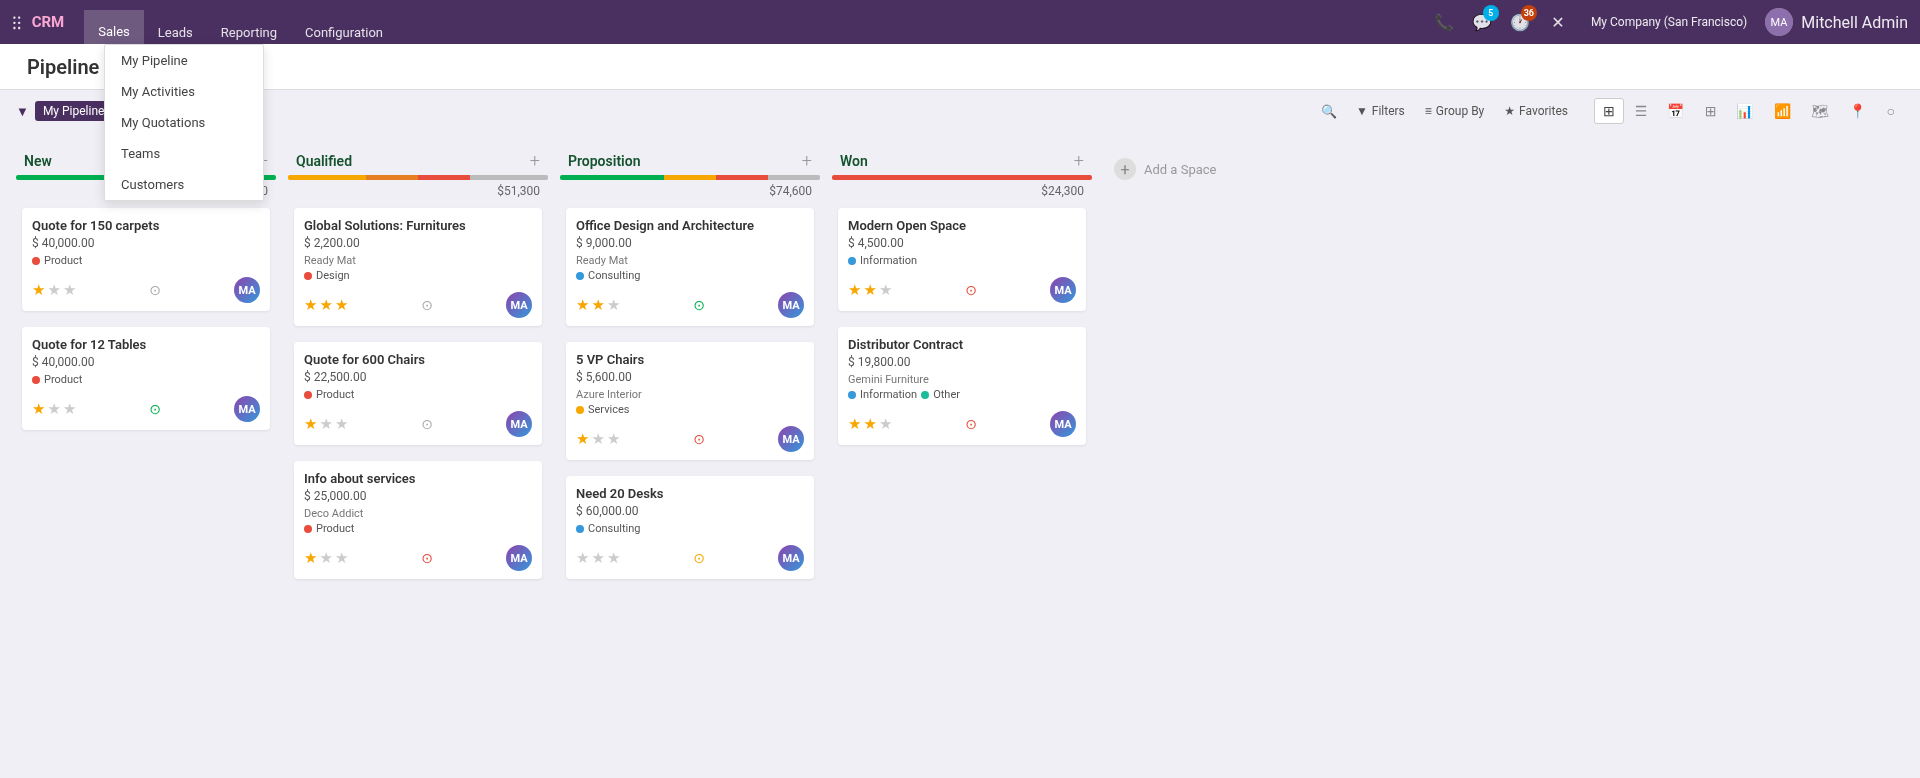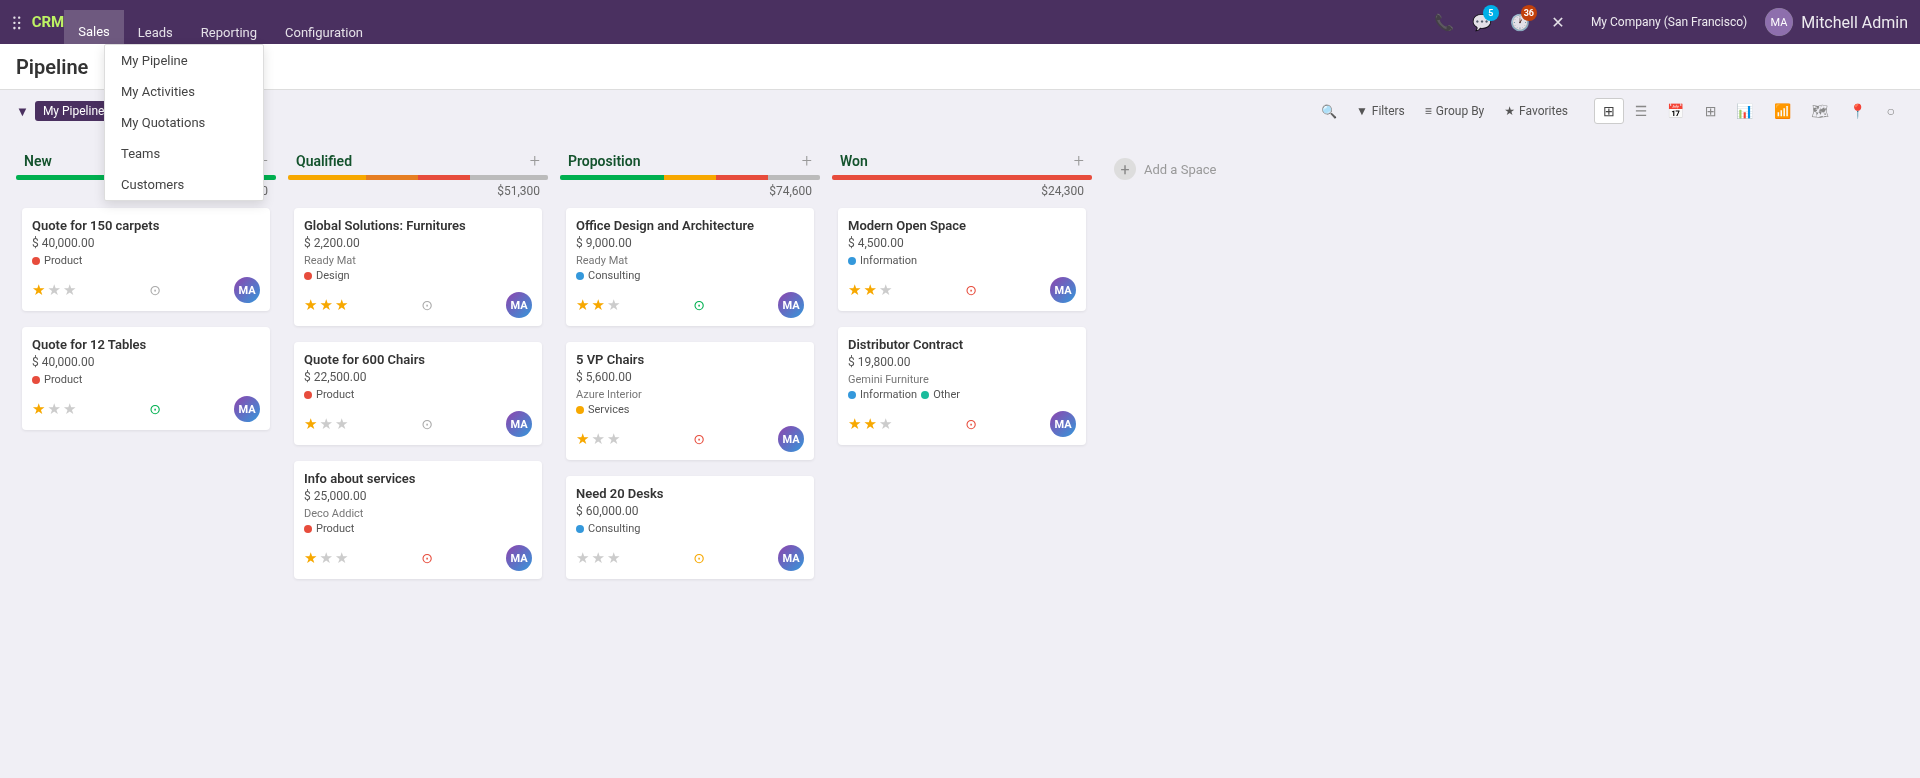--- a/index.html
+++ b/index.html
@@ -15,23 +15,24 @@
       gap: 0;
     }
     .topnav-grid-icon {
       color: #fff;
       font-size: 18px;
       margin-right: 10px;
       cursor: pointer;
       opacity: 0.85;
     }
     .topnav-app-name {
-      color: #bef264;
+      color: #f9a8d4;
       font-size: 15px;
       font-weight: 700;
+      margin-right: 20px;
     }
     .topnav-menu-item {
       color: rgba(255,255,255,0.85);
       font-size: 13px;
       padding: 0 14px;
       height: 44px;
       display: flex;
       align-items: center;
       cursor: pointer;
       margin-top: 20px;
@@ -94,21 +95,21 @@
       justify-content: center;
     }
     .topnav-user-name {
       color: rgba(255,255,255,0.9);
       font-size: 16px;
     }
 
     
     .subheader {
       background: #fff;
-      padding: 8px 16px;
+      padding: 8px 27px;
       display: flex;
       align-items: center;
       gap: 12px;
       border-bottom: 1px solid #ddd;
       position: relative;
     }
     .page-title {
       font-size: 20px;
       font-weight: 600;
       color: #333;

